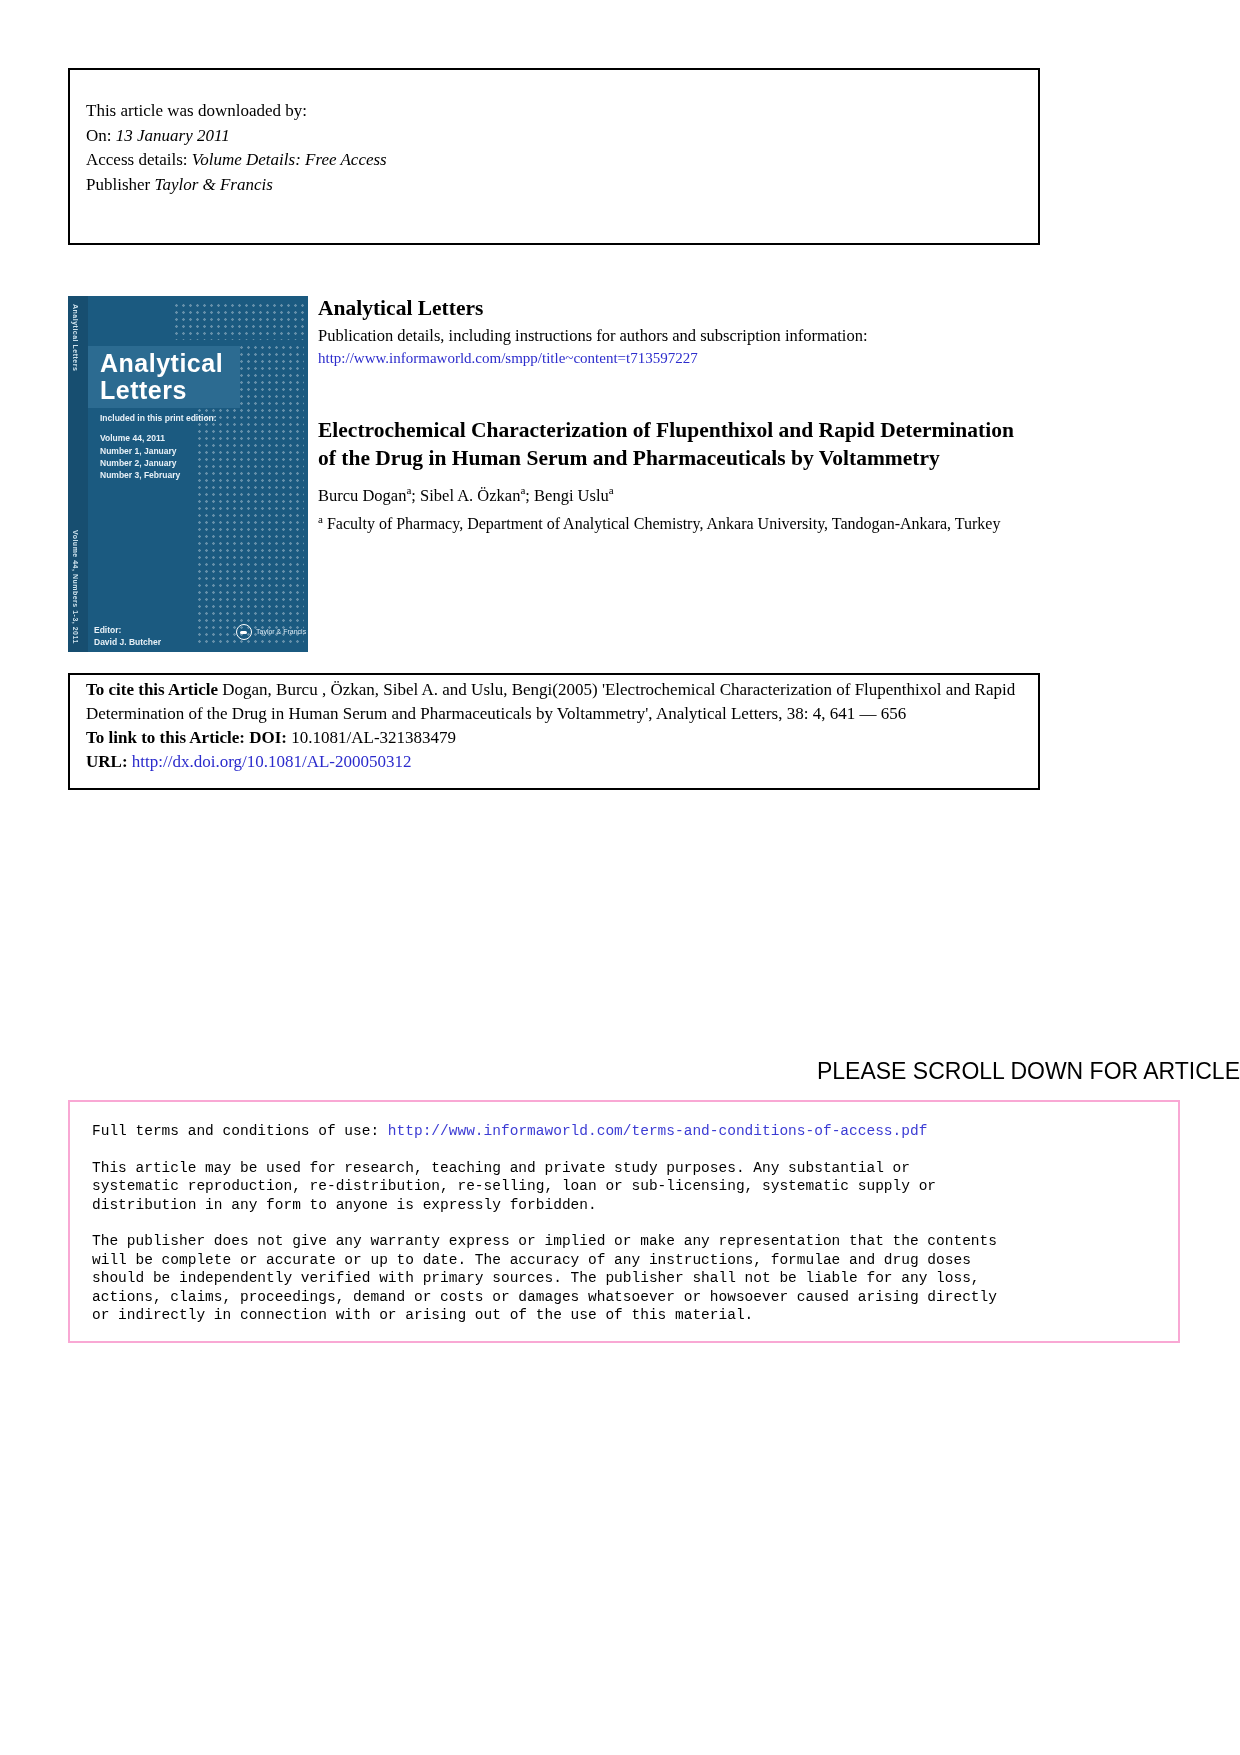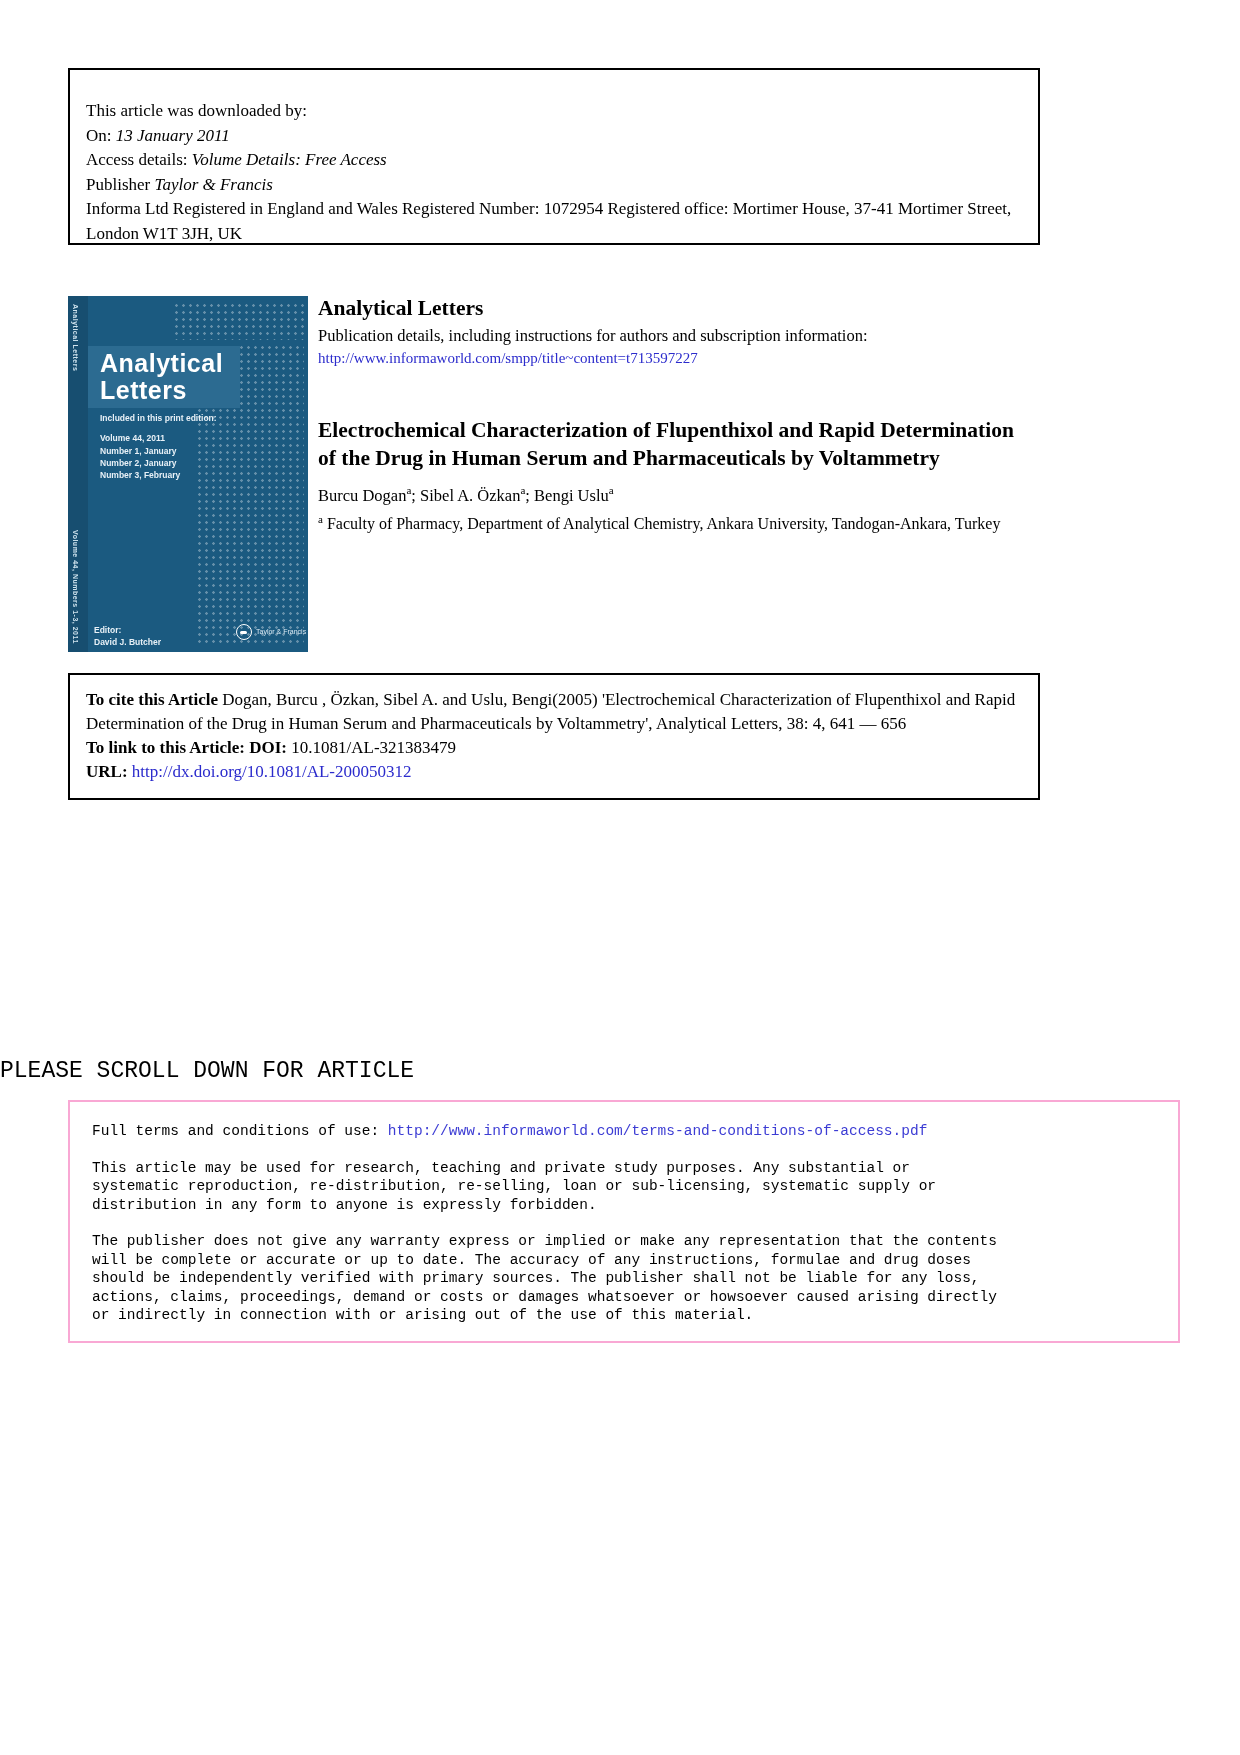--- a/index.html
+++ b/index.html
@@ -132,31 +132,31 @@
   }
   .article-authors { margin-top: 7px; font-size: 16.5px; line-height: 22px; }
   .article-authors sup, .article-affiliation sup { font-size: 11px; }
   .article-affiliation { margin-top: 2px; font-size: 16px; line-height: 21px; width: 706px; }
   
   .cite-box {
     position: absolute;
     left: 68px; top: 673px;
     width: 972px;
     border: 2px solid #000;
-    padding: 13px 18px 14px 16px;
+    padding: 3px 18px 14px 16px;
     font-size: 17px;
     line-height: 24px;
   }
   .bold { font-weight: bold; }
   
   .scroll-notice {
     position: absolute;
     left: 0; top: 1058px; width: 1240px;
-    text-align: left;
-    font-family: Liberation Mono, monospace;
+    text-align: right;
+    font-family: Liberation Sans, sans-serif;
     font-size: 23px;
     color: #000;
   }
   
   .terms-box {
     position: absolute;
     left: 68px; top: 1100px;
     width: 1112px;
     border: 2px solid #f9a8d4;
     padding: 20px 20px 16px 22px;
@@ -171,21 +171,20 @@
 </head>
 <body>
 
 <div class="page">
 
   <div class="download-box">
     <div><span>This article was downloaded by:</span></div>
     <div><span>On: </span><span class="italic">13 January 2011</span></div>
     <div><span>Access details: </span><span class="italic">Volume Details: Free Access</span></div>
     <div><span>Publisher </span><span class="italic">Taylor &amp; Francis</span></div>
-    <div><span>Informa Ltd Registered in England and Wales Registered Number: 1072954 Registered office: Mortimer House, 37-41 Mortimer Street, London W1T 3JH, UK</span></div>
   </div>
 
   <div class="journal-row">
 
     <div class="cover">
       <div class="dots dots-top"></div>
       <div class="dots dots-right"></div>
       <div class="cover-spine">
         <span class="spine-text spine-top">Analytical Letters</span>
         <span class="spine-text spine-bottom">Volume 44, Numbers 1-3, 2011</span>

